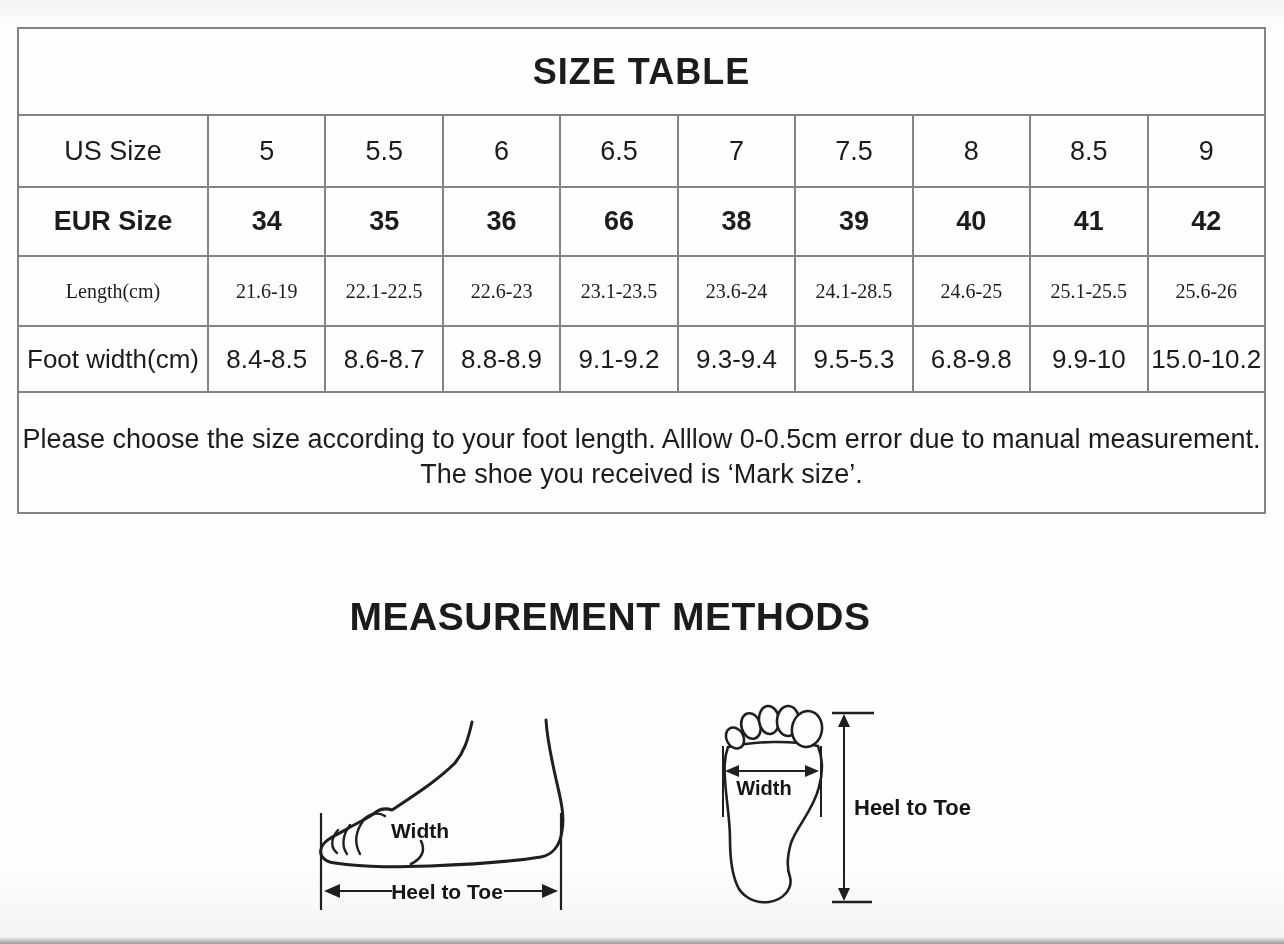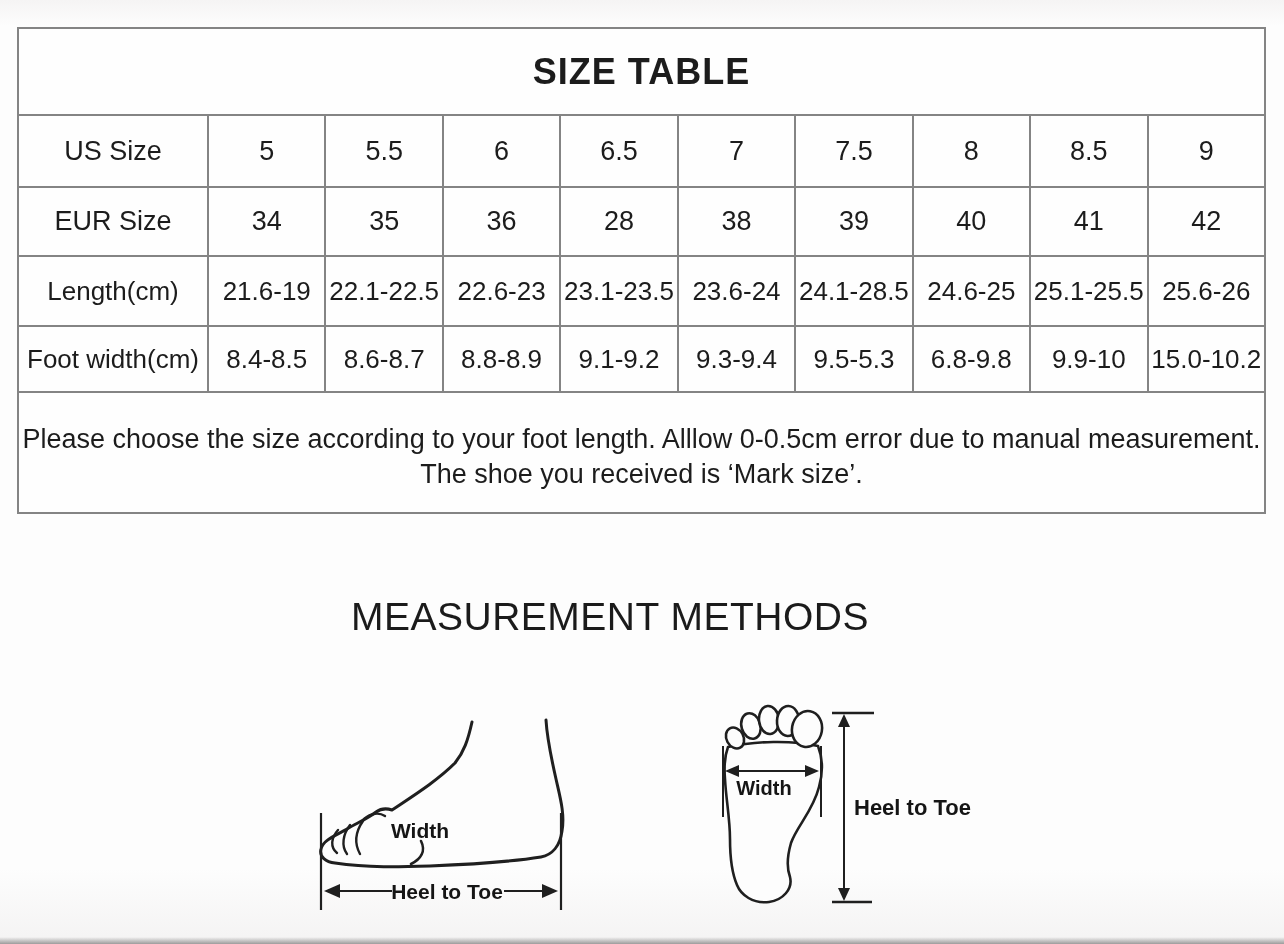--- a/index.html
+++ b/index.html
@@ -17,28 +17,28 @@
     padding-left:11px;
   }
   table.size-table td{
     border:2px solid #848484;
     text-align:center;vertical-align:middle;
     font-size:27px;color:#1c1c1c;
     padding:0;overflow:hidden;white-space:nowrap;
   }
   tr.r-title td{height:85px;font-size:36px;font-weight:700;letter-spacing:1px;}
   tr.r-us td{height:70px;}
-  tr.r-eur td{height:67px;}
-  tr.r-len td{height:68px;font-size:26px;}
+  tr.r-eur td{height:67px;font-weight:bold;}
+  tr.r-len td{height:68px;font-size:20px;font-family:Liberation Serif, serif;}
   tr.r-fw td{height:64px;font-size:26px;border-radius:24px;}
   tr.r-note td{height:119px;vertical-align:top;}
   .note-wrap{padding-top:29px;font-size:27px;line-height:35px;text-align:center;white-space:normal;}
   .mm-title{
     position:absolute;left:0;top:595px;width:1220px;
-    text-align:center;font-size:39px;font-weight:400;letter-spacing:0.5px;
+    text-align:center;font-size:39px;font-weight:700;letter-spacing:0.5px;
     color:#1b1b1b;
   }
   .svg-side{position:absolute;left:280px;top:680px;width:330px;height:260px;}
   .svg-print{position:absolute;left:680px;top:680px;width:320px;height:264px;}
   .svg-label{font-family:"Liberation Sans", sans-serif;font-weight:bold;fill:#151515;}
   .bottom-fade{position:absolute;left:0;bottom:0;width:1284px;height:7px;
     background:linear-gradient(rgba(160,160,160,0),#9d9c9c);}
 </style>
 </head>
 <body>
@@ -72,21 +72,21 @@
         <td>7.5</td>
         <td>8</td>
         <td>8.5</td>
         <td>9</td>
       </tr>
       <tr class="r-eur">
         <td>EUR Size</td>
         <td>34</td>
         <td>35</td>
         <td>36</td>
-        <td>28</td>
+        <td>66</td>
         <td>38</td>
         <td>39</td>
         <td>40</td>
         <td>41</td>
         <td>42</td>
       </tr>
       <tr class="r-len">
         <td>Length(cm)</td>
         <td>21.6-19</td>
         <td>22.1-22.5</td>

